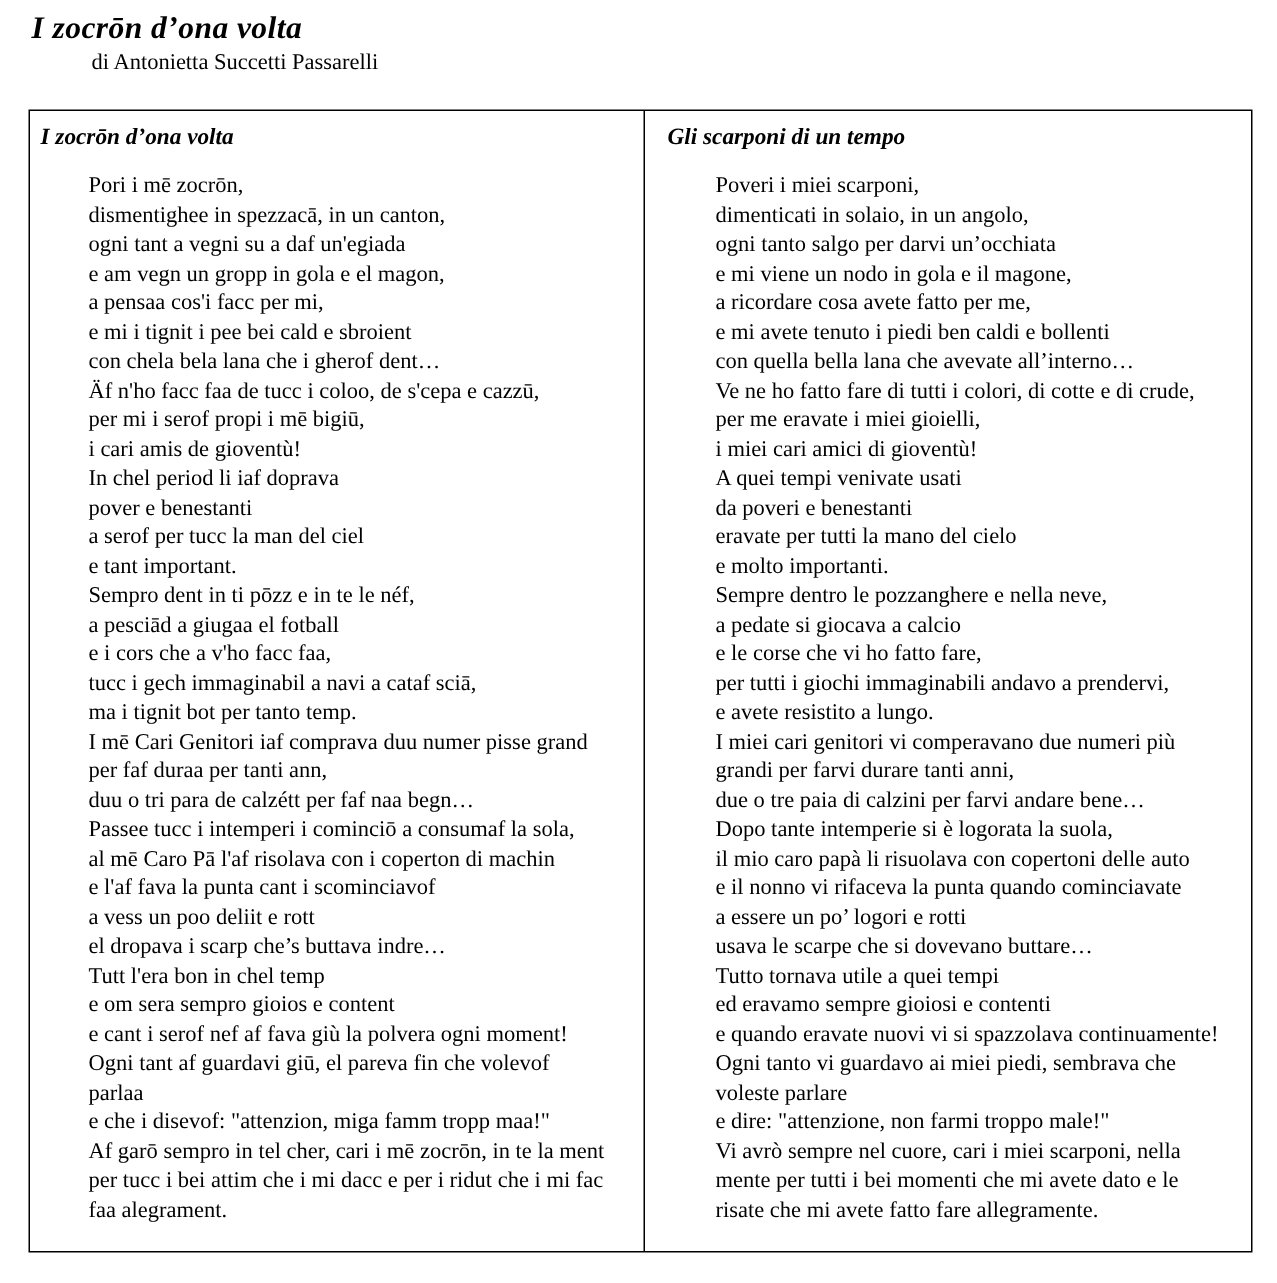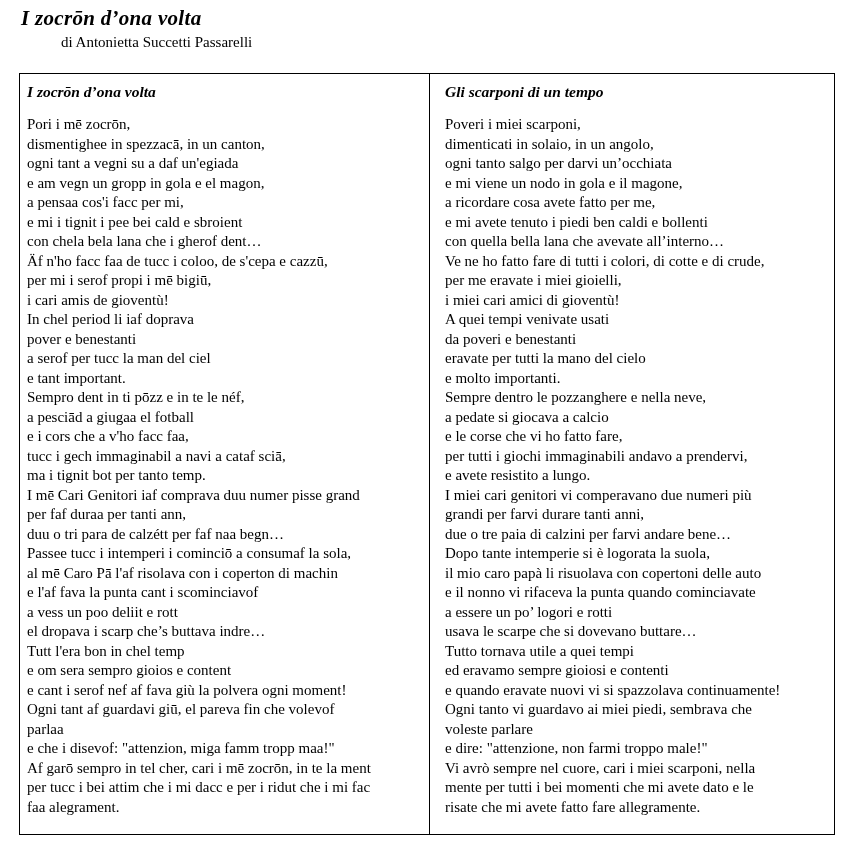--- a/index.html
+++ b/index.html
@@ -56,20 +56,21 @@
     font-size: 15.5px;
     font-weight: bold;
     font-style: italic;
     line-height: 19px;
     white-space: pre;
   }
   .poem-body {
     margin-top: 14px;
     font-size: 15px;
     white-space: pre;
+    margin-left: 32px;
   }
   .poem-line {
     line-height: 19.5px;
     height: 19.5px;
   }
 </style>
 </head>
 <body>
 
 <div class="doc-header">

